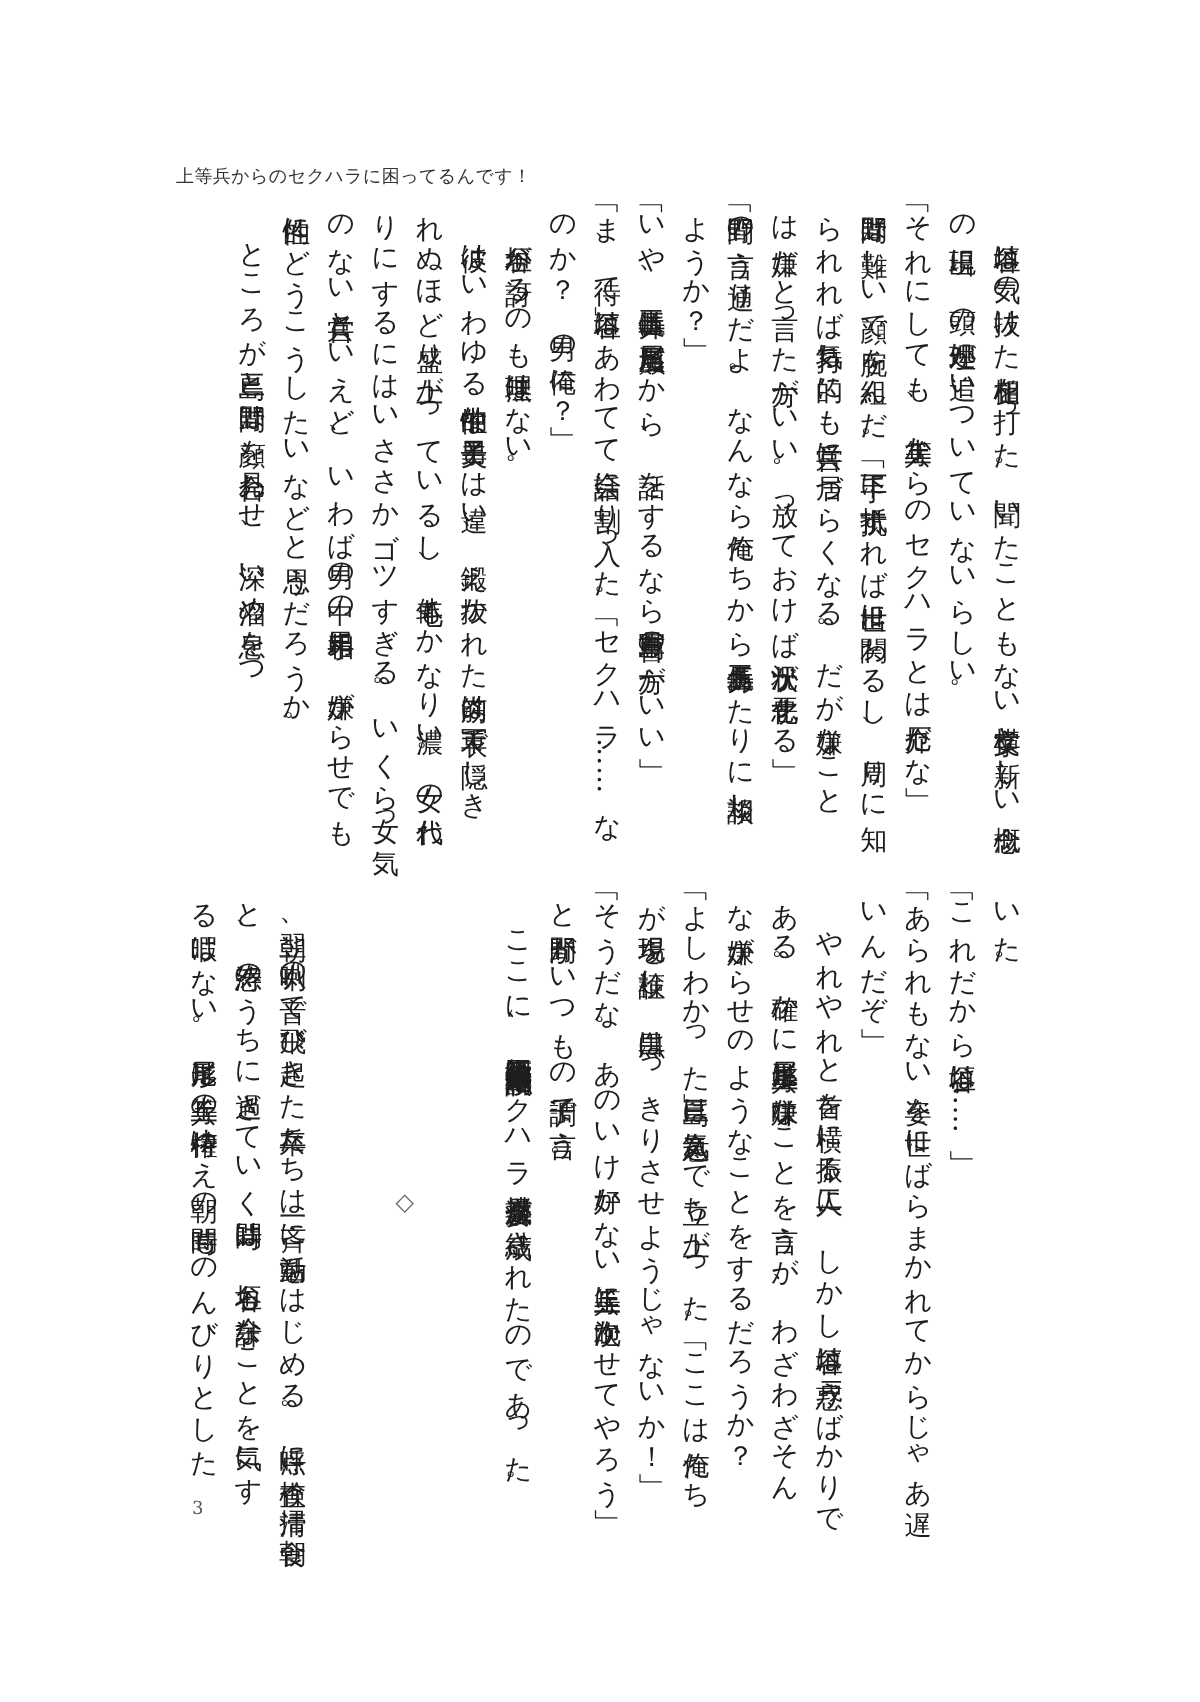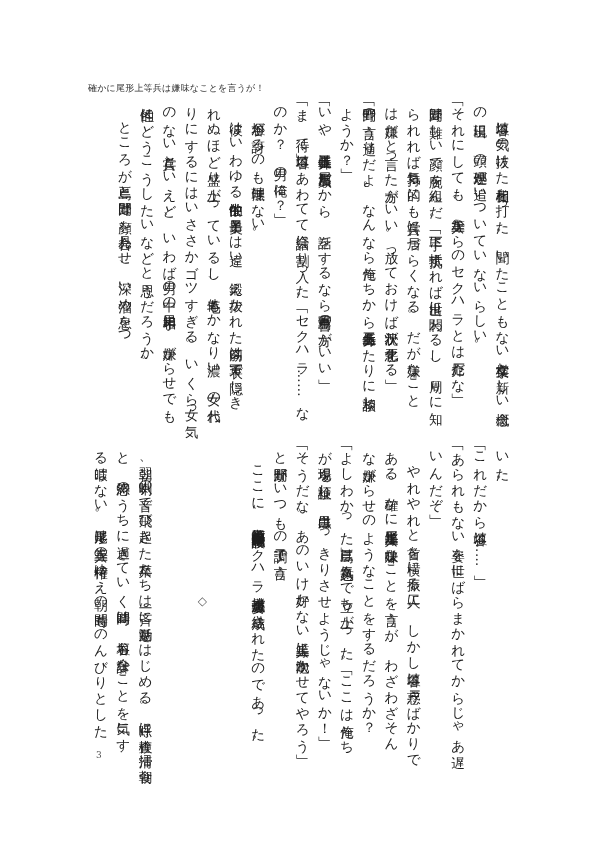--- a/index.html
+++ b/index.html
@@ -13,21 +13,21 @@
     .block-bottom { right: 86px; top: 442px; height: 318px; }
     .para { display: block; margin: 0; white-space: normal; }
     .para.indent { text-indent: 1em; }
     .scene-break { display: block; text-align: center; color: #666; font-size: 12px;
                    padding-top: 0; }
     .page-number { position: absolute; left: 96px; top: 750px; font-size: 9px; color: #555; }
   </style>
 </head>
 <body>
 
-<div class="running-head">確かに尾形上等兵は嫌味なことを言うが！</div>
+<div class="running-head">上等兵からのセクハラに困ってるんです！</div>
 
 <div class="block block-top">
   <p class="para indent">谷垣は気の抜けた相槌を打った。聞いたこともない横文字と新しい概念の出現に、頭の処理が追いついていないらしい。</p>
   <p class="para">「それにしても、上等兵からのセクハラとは厄介だな」</p>
   <p class="para">野間は難しい顔で腕を組んだ。「下手に抵抗すれば出世に関わるし、周りに知られれば気持ち的にも兵営に居づらくなる。だが嫌なことは嫌だと言った方がいい。放っておけば状況が悪化する」</p>
   <p class="para">「野間の言う通りだよ。なんなら俺たちから玉井伍長あたりに相談しようか？」</p>
   <p class="para">「いや、玉井伍長は尾形贔屓だから、話をするなら月島軍曹の方がいい」</p>
   <p class="para">「ま、待て」谷垣はあわてて会話に割り入った。「セクハラ……なのか？　男の俺に？」</p>
   <p class="para indent">谷垣が訝るのも無理はない。</p>
   <p class="para indent">彼はいわゆる中性的な美男子とは違い、鍛え抜かれた筋肉は軍衣で隠しきれぬほど盛り上がっているし、体毛もかなり濃い。女の代わりにするにはいささかゴツすぎる。いくら女っ気のない兵営といえど、いわば男の中の男相手に、嫌がらせでも性的にどうこうしたいなどと思うだろうか。</p>

